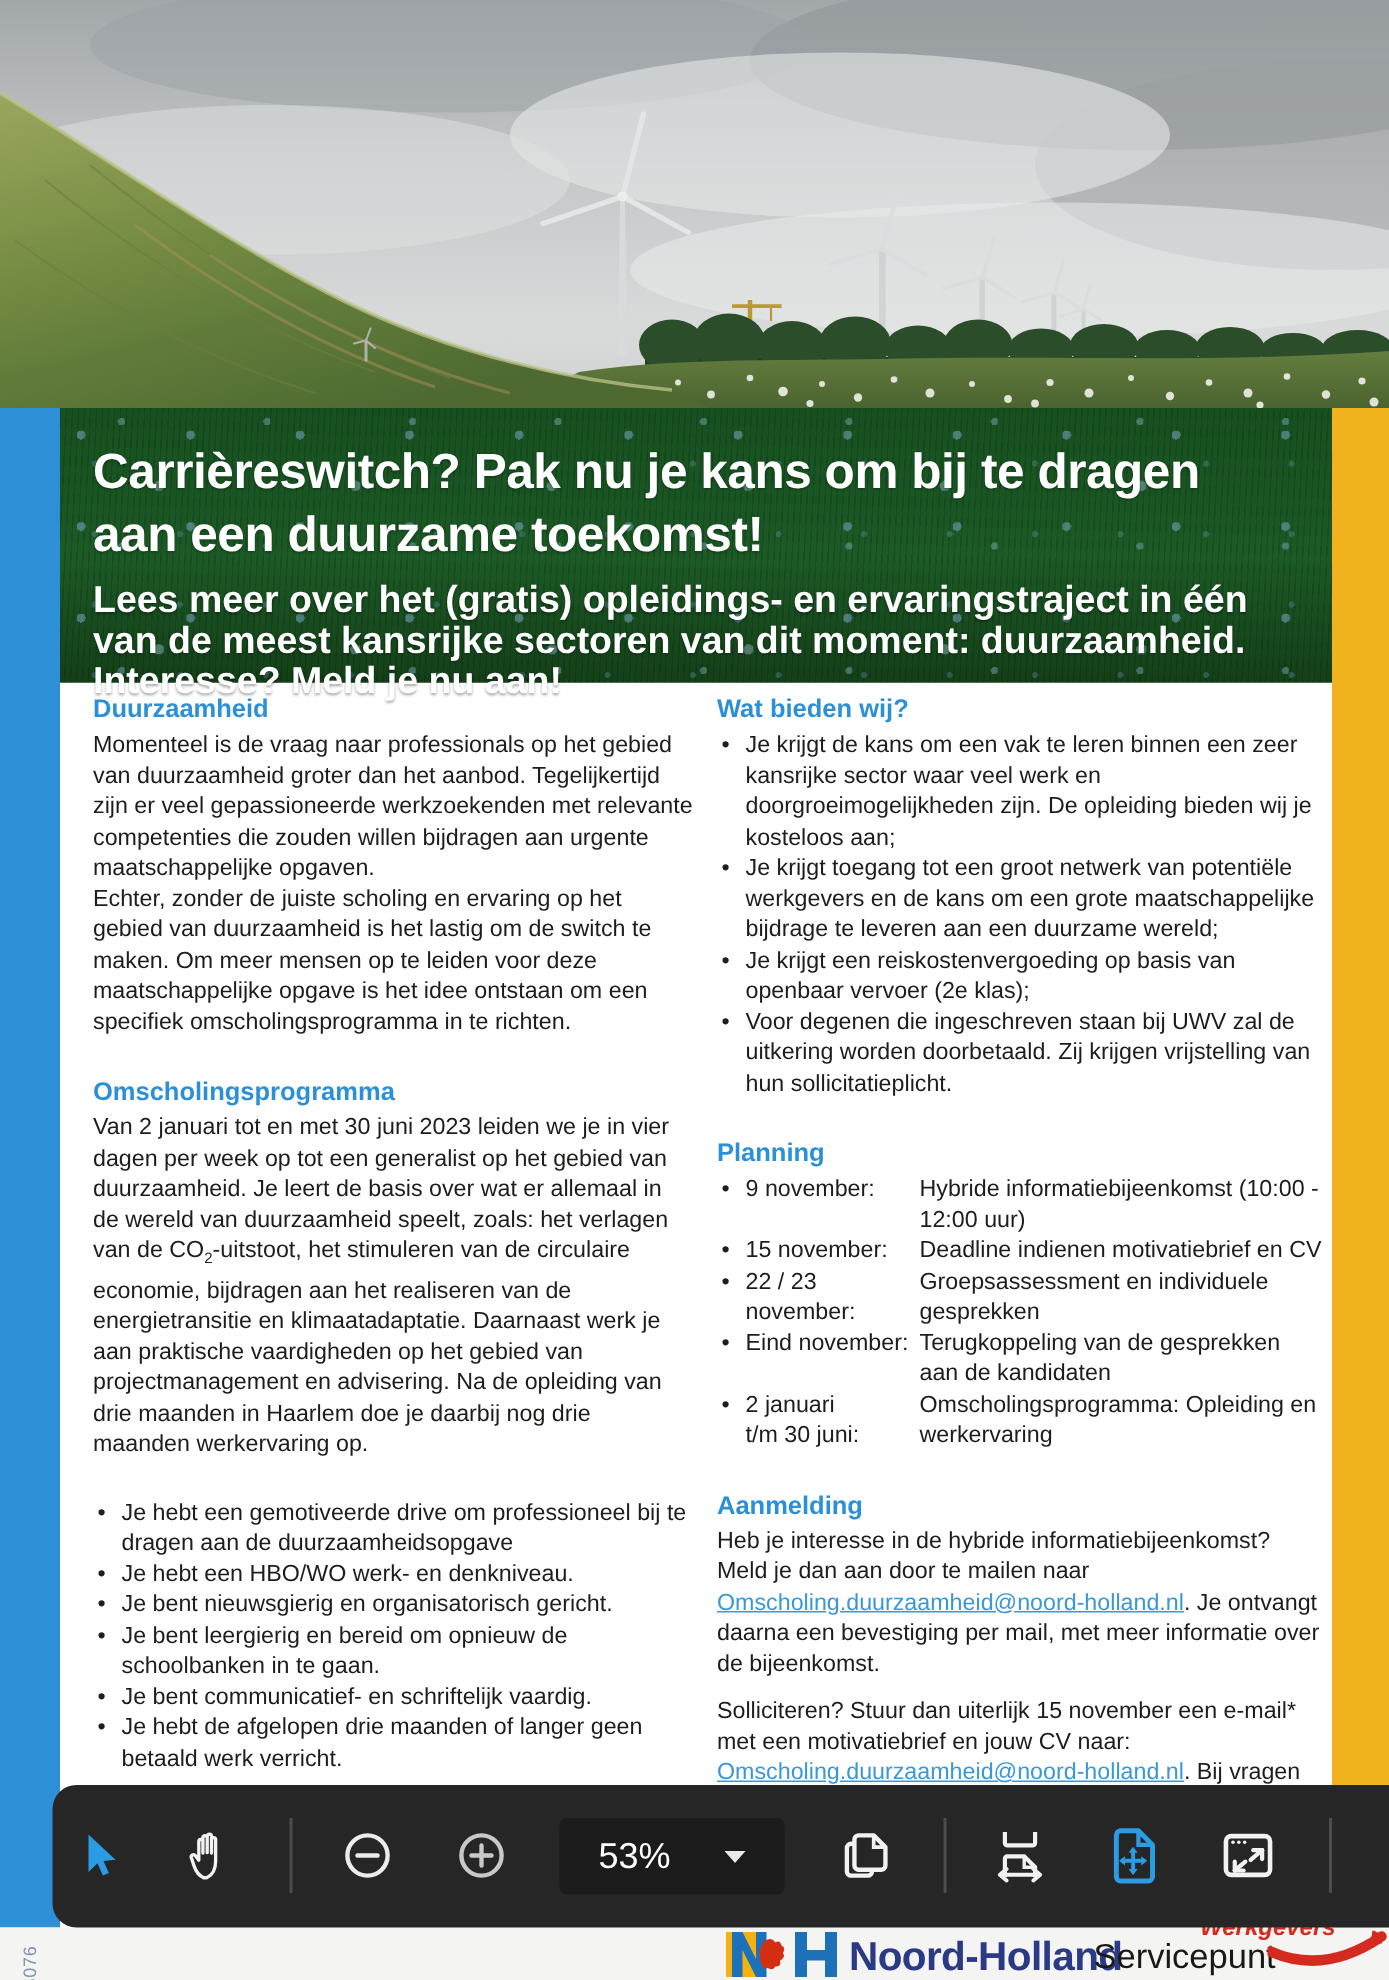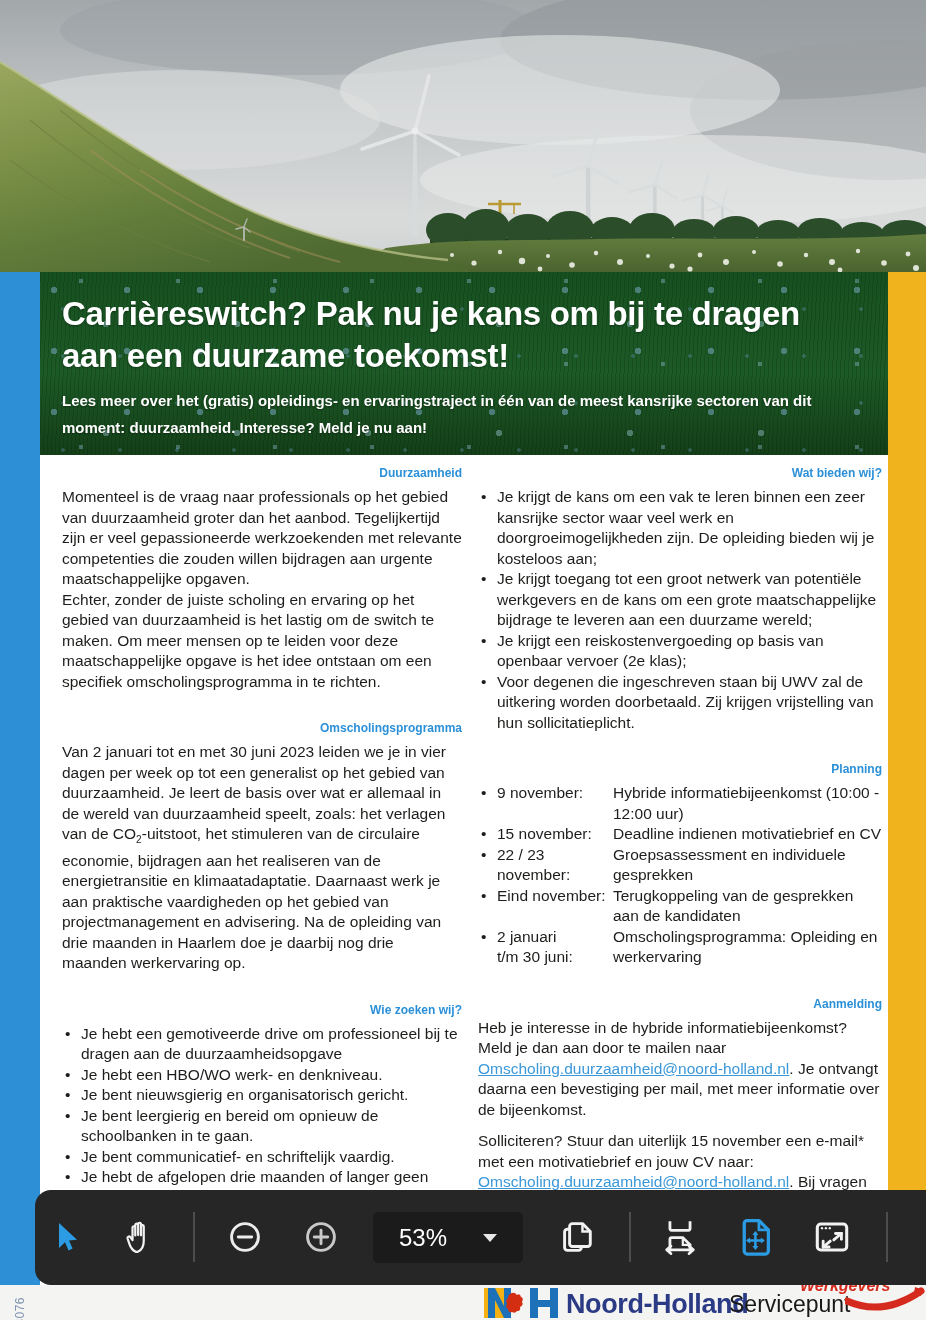--- a/index.html
+++ b/index.html
@@ -24,29 +24,29 @@
       radial-gradient(2.5px 2.5px at 41px 9px, rgba(160,205,238,.35) 98%, transparent),
       radial-gradient(2px 2px at 23px 37px, rgba(110,160,205,.30) 98%, transparent),
       radial-gradient(3.5px 3.5px at 66px 52px, rgba(175,215,242,.38) 98%, transparent),
       repeating-linear-gradient(93deg, rgba(0,0,0,.14) 0 1px, transparent 1px 4px),
       linear-gradient(180deg,#175020 0%, #1c5a26 55%, #143f18 100%);
     background-size:73px 61px, 97px 83px, 57px 47px, 131px 109px, auto, auto;
     padding:21px 24px 0 22px; color:#fff;
   }
   .banner h1 { font-size:33px; line-height:42px; font-weight:bold; letter-spacing:-.3px;
                text-shadow:0 1px 2px rgba(0,0,0,.35); }
-  .banner .sub { margin-top:10px; font-size:15px; line-height:27px; font-weight:bold;
+  .banner .sub { margin-top:10px; font-size:25px; line-height:27px; font-weight:bold;
                  text-shadow:0 1px 2px rgba(0,0,0,.35); max-width:810px; }
 
   .content { position:absolute; left:40px; top:190px; width:848px;
              display:flex; padding-left:22px; padding-right:6px; gap:16px;
              color:#1d1d1b; font-size:15.5px; line-height:20.5px; }
   .col-l { width:400px; flex:0 0 400px; }
   .col-r { width:404px; flex:0 0 404px; }
-  h2.sec { color:#2b90d8; font-size:12px; line-height:22px; margin-bottom:3px;text-align:right; }
+  h2.sec { color:#2b90d8; font-size:17px; line-height:22px; margin-bottom:3px; }
   .sec-block { margin-bottom:25px; }
   .sec-block p { margin:0; }
   ul.blt { list-style:none; }
   ul.blt li { position:relative; padding-left:19px; }
   ul.blt li::before { content:"•"; position:absolute; left:3px; top:0; }
   .plan-row { display:flex; }
   .plan-date { flex:0 0 116px; white-space:pre-line; }
   .plan-desc { flex:1; }
   a.mail { color:#3a98d9; text-decoration:underline; cursor:pointer; }
   .pgap { height:11px; }
@@ -230,21 +230,20 @@
         <div class="sec-block">
           <h2 class="sec">Duurzaamheid</h2>
           <p>Momenteel is de vraag naar professionals op het gebied van duurzaamheid groter dan het aanbod. Tegelijkertijd zijn er veel gepassioneerde werkzoekenden met relevante competenties die zouden willen bijdragen aan urgente maatschappelijke opgaven.</p>
           <p>Echter, zonder de juiste scholing en ervaring op het gebied van duurzaamheid is het lastig om de switch te maken. Om meer mensen op te leiden voor deze maatschappelijke opgave is het idee ontstaan om een specifiek omscholingsprogramma in te richten.</p>
         </div>
         <div class="sec-block">
           <h2 class="sec">Omscholingsprogramma</h2>
           <p><span>Van 2 januari tot en met 30 juni 2023 leiden we je in vier dagen per week op tot een generalist op het gebied van duurzaamheid. Je leert de basis over wat er allemaal in de wereld van duurzaamheid speelt, zoals: het verlagen van de CO</span><sub>2</sub><span>-uitstoot, het stimuleren van de circulaire economie, bijdragen aan het realiseren van de energietransitie en klimaatadaptatie. Daarnaast werk je aan praktische vaardigheden op het gebied van projectmanagement en advisering. Na de opleiding van drie maanden in Haarlem doe je daarbij nog drie maanden werkervaring op.</span></p>
         </div>
         <div class="sec-block">
-          <h2 class="sec">Wie zoeken wij?</h2>
           <ul class="blt">
             <li>Je hebt een gemotiveerde drive om professioneel bij te dragen aan de duurzaamheidsopgave</li>
             <li>Je hebt een HBO/WO werk- en denkniveau.</li>
             <li>Je bent nieuwsgierig en organisatorisch gericht.</li>
             <li>Je bent leergierig en bereid om opnieuw de schoolbanken in te gaan.</li>
             <li>Je bent communicatief- en schriftelijk vaardig.</li>
             <li>Je hebt de afgelopen drie maanden of langer geen betaald werk verricht.</li>
           </ul>
         </div>
       </div>

